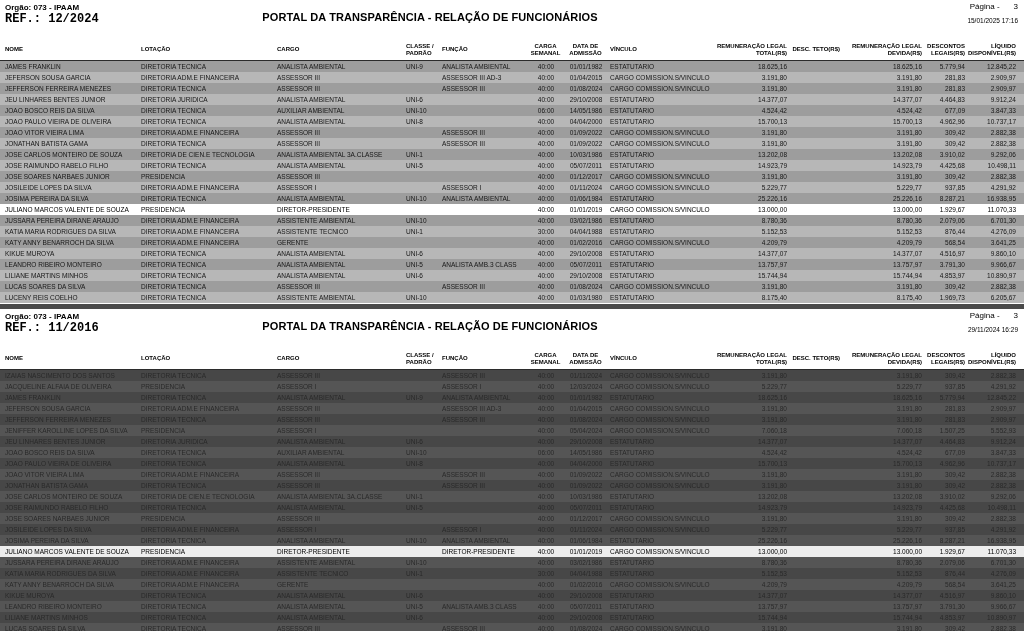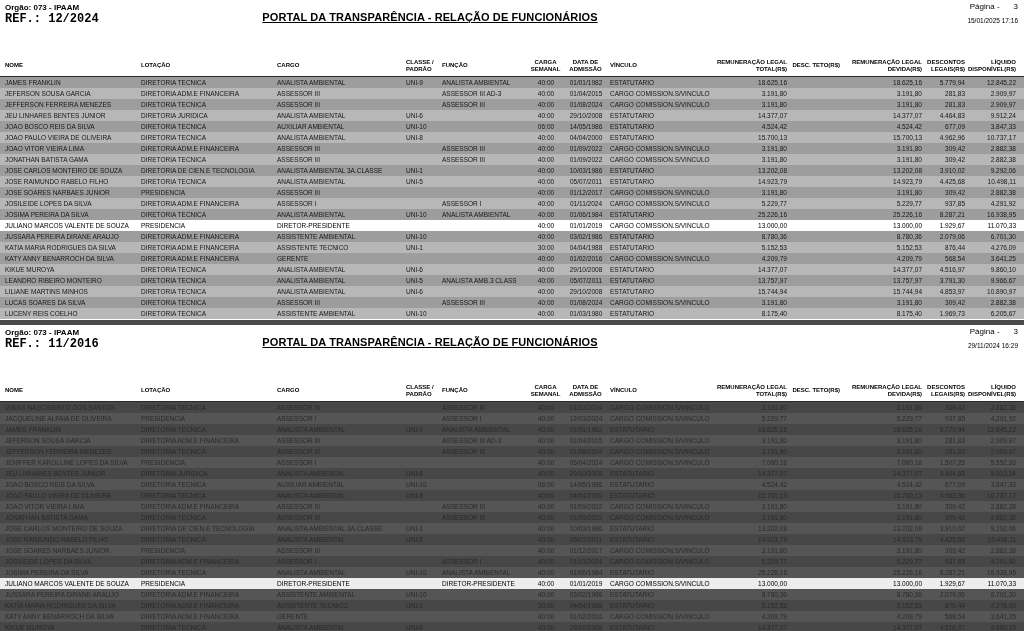--- a/index.html
+++ b/index.html
@@ -1,23 +1,23 @@
 <!DOCTYPE html>
 <html style="--row-dark-p1: #9d9d9d; --row-light-p1: #b7b7b7; --highlight-p1: #ffffff; --row-dark-p2: #474747; --row-light-p2: #555555; --highlight-p2: #ededed;"><head>
 <meta charset="utf-8">
 <style>
   html,body{margin:0;padding:0;width:1024px;height:631px;overflow:hidden;background:#fff;
     font-family:"Liberation Sans", sans-serif; -webkit-font-smoothing:antialiased;}
   .page{position:relative;}
-  .page-head{position:relative;height:36px;padding-top:20px;}
+  .page-head{position:relative;height:36px;padding-top:4px;}
   .head-left{position:absolute;left:5px;top:2px;}
   .orgao{font-size:8px;font-weight:bold;color:#000;line-height:11px;}
   .ref{font-size:12px;font-weight:bold;color:#000;line-height:11px;margin-top:1px;font-family:Liberation Mono, monospace;}
   .title{position:absolute;left:0;right:164px;top:11px;text-align:center;
-    font-size:11px;font-weight:bold;color:#000;letter-spacing:0.1px;text-decoration:underline;}
+    font-size:11px;font-weight:bold;color:#000;letter-spacing:0.1px;}
   .head-right{position:absolute;right:6px;top:2px;text-align:right;}
   .pagina{font-size:8px;color:#000;}
   .pagina .pgnum{display:inline-block;margin-left:14px;}
   .dt{font-size:6.5px;color:#000;margin-top:6px;}
 
   .grid{display:grid;grid-template-columns:136px 136px 129px 36px 88px 34px 46px 100px 80px 53px 82px 43px 51px;
     padding-left:5px;}
   .col-head{align-items:center;min-height:19px;padding-bottom:1px;}
   .col-head .hcell{font-size:6px;font-weight:bold;color:#000;line-height:6.5px;
     text-transform:uppercase;padding-right:3px;}

